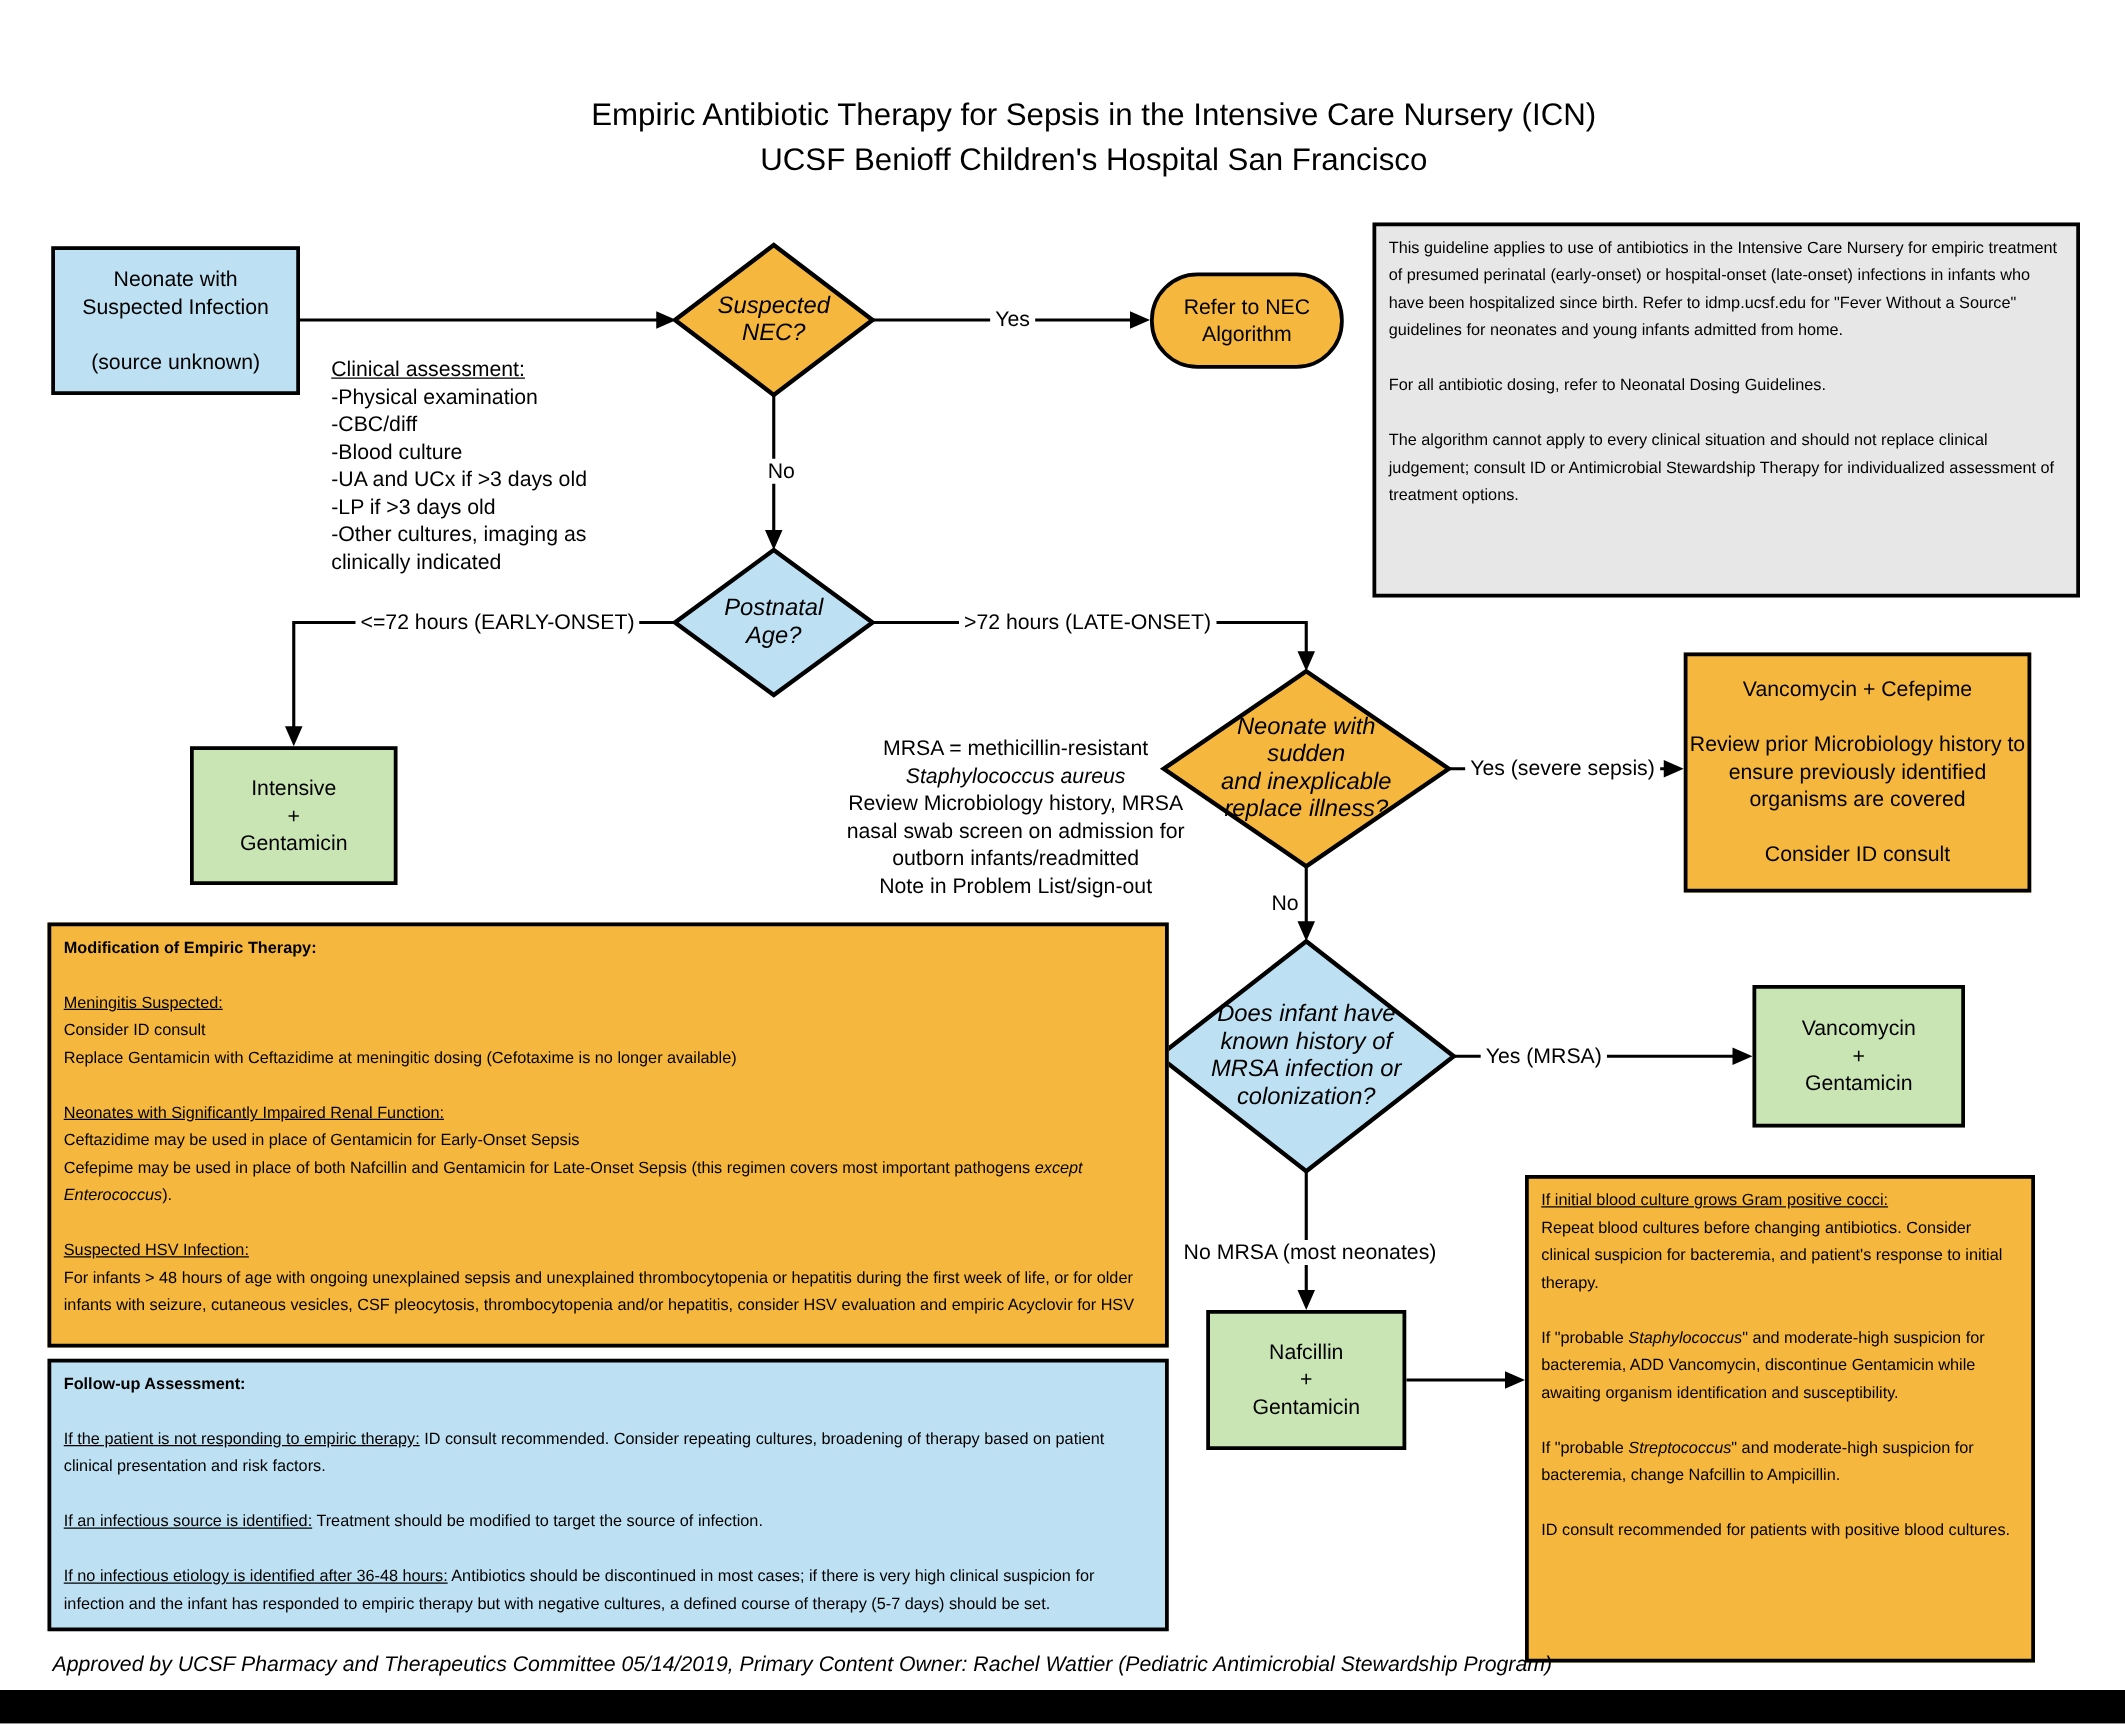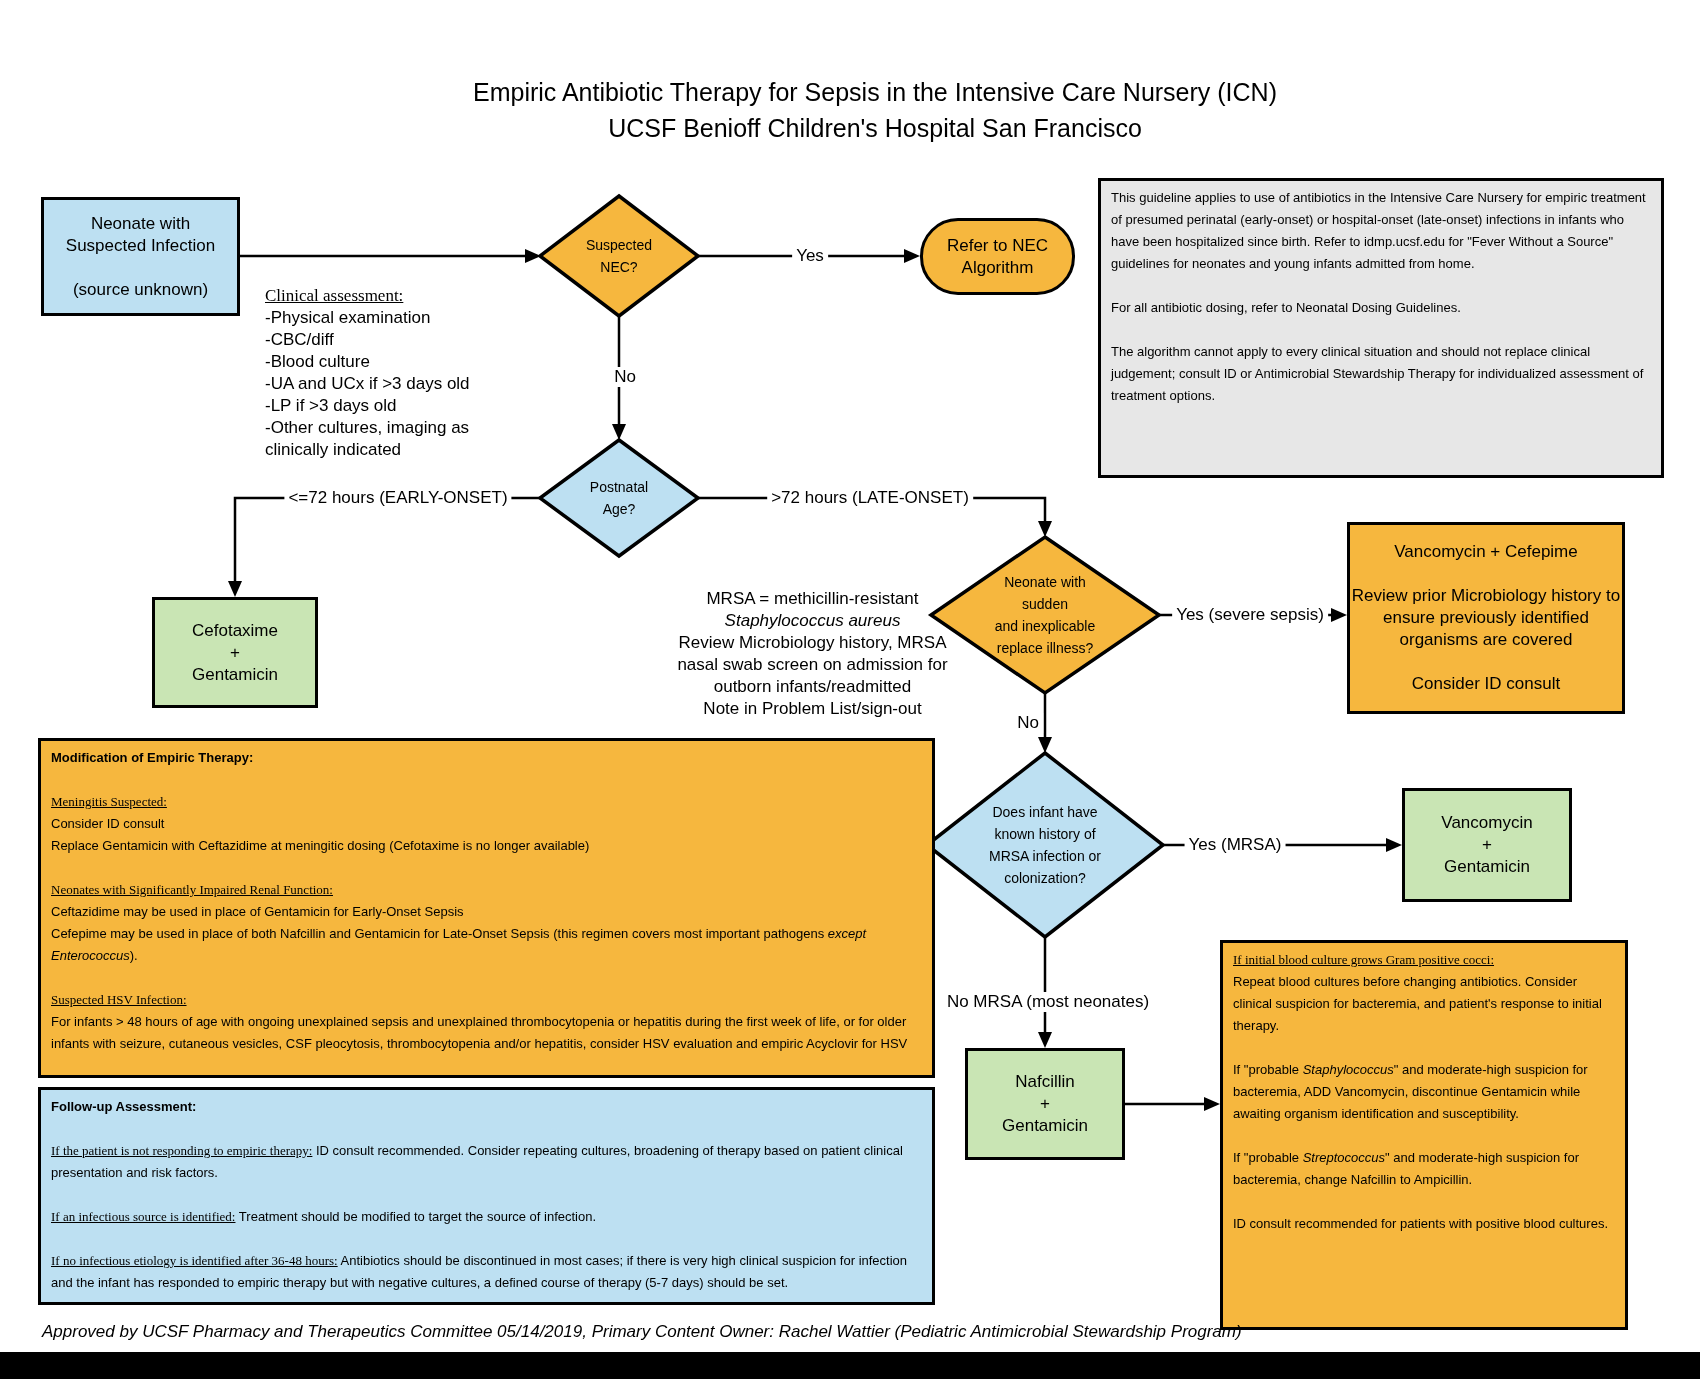--- a/index.html
+++ b/index.html
@@ -1,25 +1,25 @@
 <!DOCTYPE html>
 <html style="--orange: #F6B73E; --blue: #BDE0F2; --green: #C9E5B4; --gray: #E7E7E7;"><head>
 <meta charset="utf-8">
 <style>
   html,body{margin:0;padding:0;background:#fff;font-family:"Liberation Sans",sans-serif;color:#000;}
   #canvas{position:relative;width:1700px;height:1379px;background:#fff;overflow:hidden;}
   #connectors{position:absolute;left:0;top:0;pointer-events:none;}
   .title{position:absolute;left:50px;top:74px;width:1650px;text-align:center;font-size:25px;line-height:36px;}
   .node{position:absolute;box-sizing:border-box;border:3px solid #000;display:flex;flex-direction:column;align-items:center;justify-content:center;text-align:center;font-size:17px;line-height:22px;}
   .bigbox{position:absolute;box-sizing:border-box;border:3px solid #000;font-size:13px;line-height:22px;padding:6px 10px;}
-  .dtext{position:absolute;display:flex;flex-direction:column;align-items:center;justify-content:center;text-align:center;font-size:14px;line-height:22px;}
+  .dtext{position:absolute;display:flex;flex-direction:column;align-items:center;justify-content:center;text-align:center;font-size:19px;line-height:22px;font-style:italic;}
   .edge-label{position:absolute;transform:translate(-50%,-50%);background:#fff;padding:0 4px;font-size:17px;white-space:nowrap;}
   .freetext{position:absolute;font-size:17px;line-height:22px;}
   .line{min-height:22px;}
-  .u{text-decoration:underline;font-family:Liberation Serif, serif;}
+  .u{text-decoration:underline;}
   .i{font-style:italic;}
   .b{font-weight:bold;}
   .sect{margin-top:22px;}
   .orange{background:var(--orange);align-items:center;}
   .blue{background:var(--blue);}
   .green{background:var(--green);}
   .gray{background:var(--gray);}
   .rounded{border-radius:38px;}
   .footer{position:absolute;left:42px;top:1322px;font-size:17px;font-style:italic;}
   .bottombar{position:absolute;left:0;top:1352px;width:1700px;height:27px;background:#000;}
@@ -96,21 +96,21 @@
     <div class="sect">For all antibiotic dosing, refer to Neonatal Dosing Guidelines.</div>
     <div class="sect">The algorithm cannot apply to every clinical situation and should not replace clinical judgement; consult ID or Antimicrobial Stewardship Therapy for individualized assessment of treatment options.</div>
   </div>
 
   <div class="dtext" style="left:540px;top:440px;width:158px;height:116px;">
     <div>Postnatal</div>
     <div>Age?</div>
   </div>
 
   <div class="node green" style="left:152px;top:597px;width:166px;height:111px;">
-    <div>Cefotaxime</div>
+    <div>Intensive</div>
     <div>+</div>
     <div>Gentamicin</div>
   </div>
 
   <div class="freetext" style="left:640px;top:588px;width:345px;text-align:center;">
     <div>MRSA = methicillin-resistant</div>
     <div class="i">Staphylococcus aureus</div>
     <div>Review Microbiology history, MRSA</div>
     <div>nasal swab screen on admission for</div>
     <div>outborn infants/readmitted</div>

